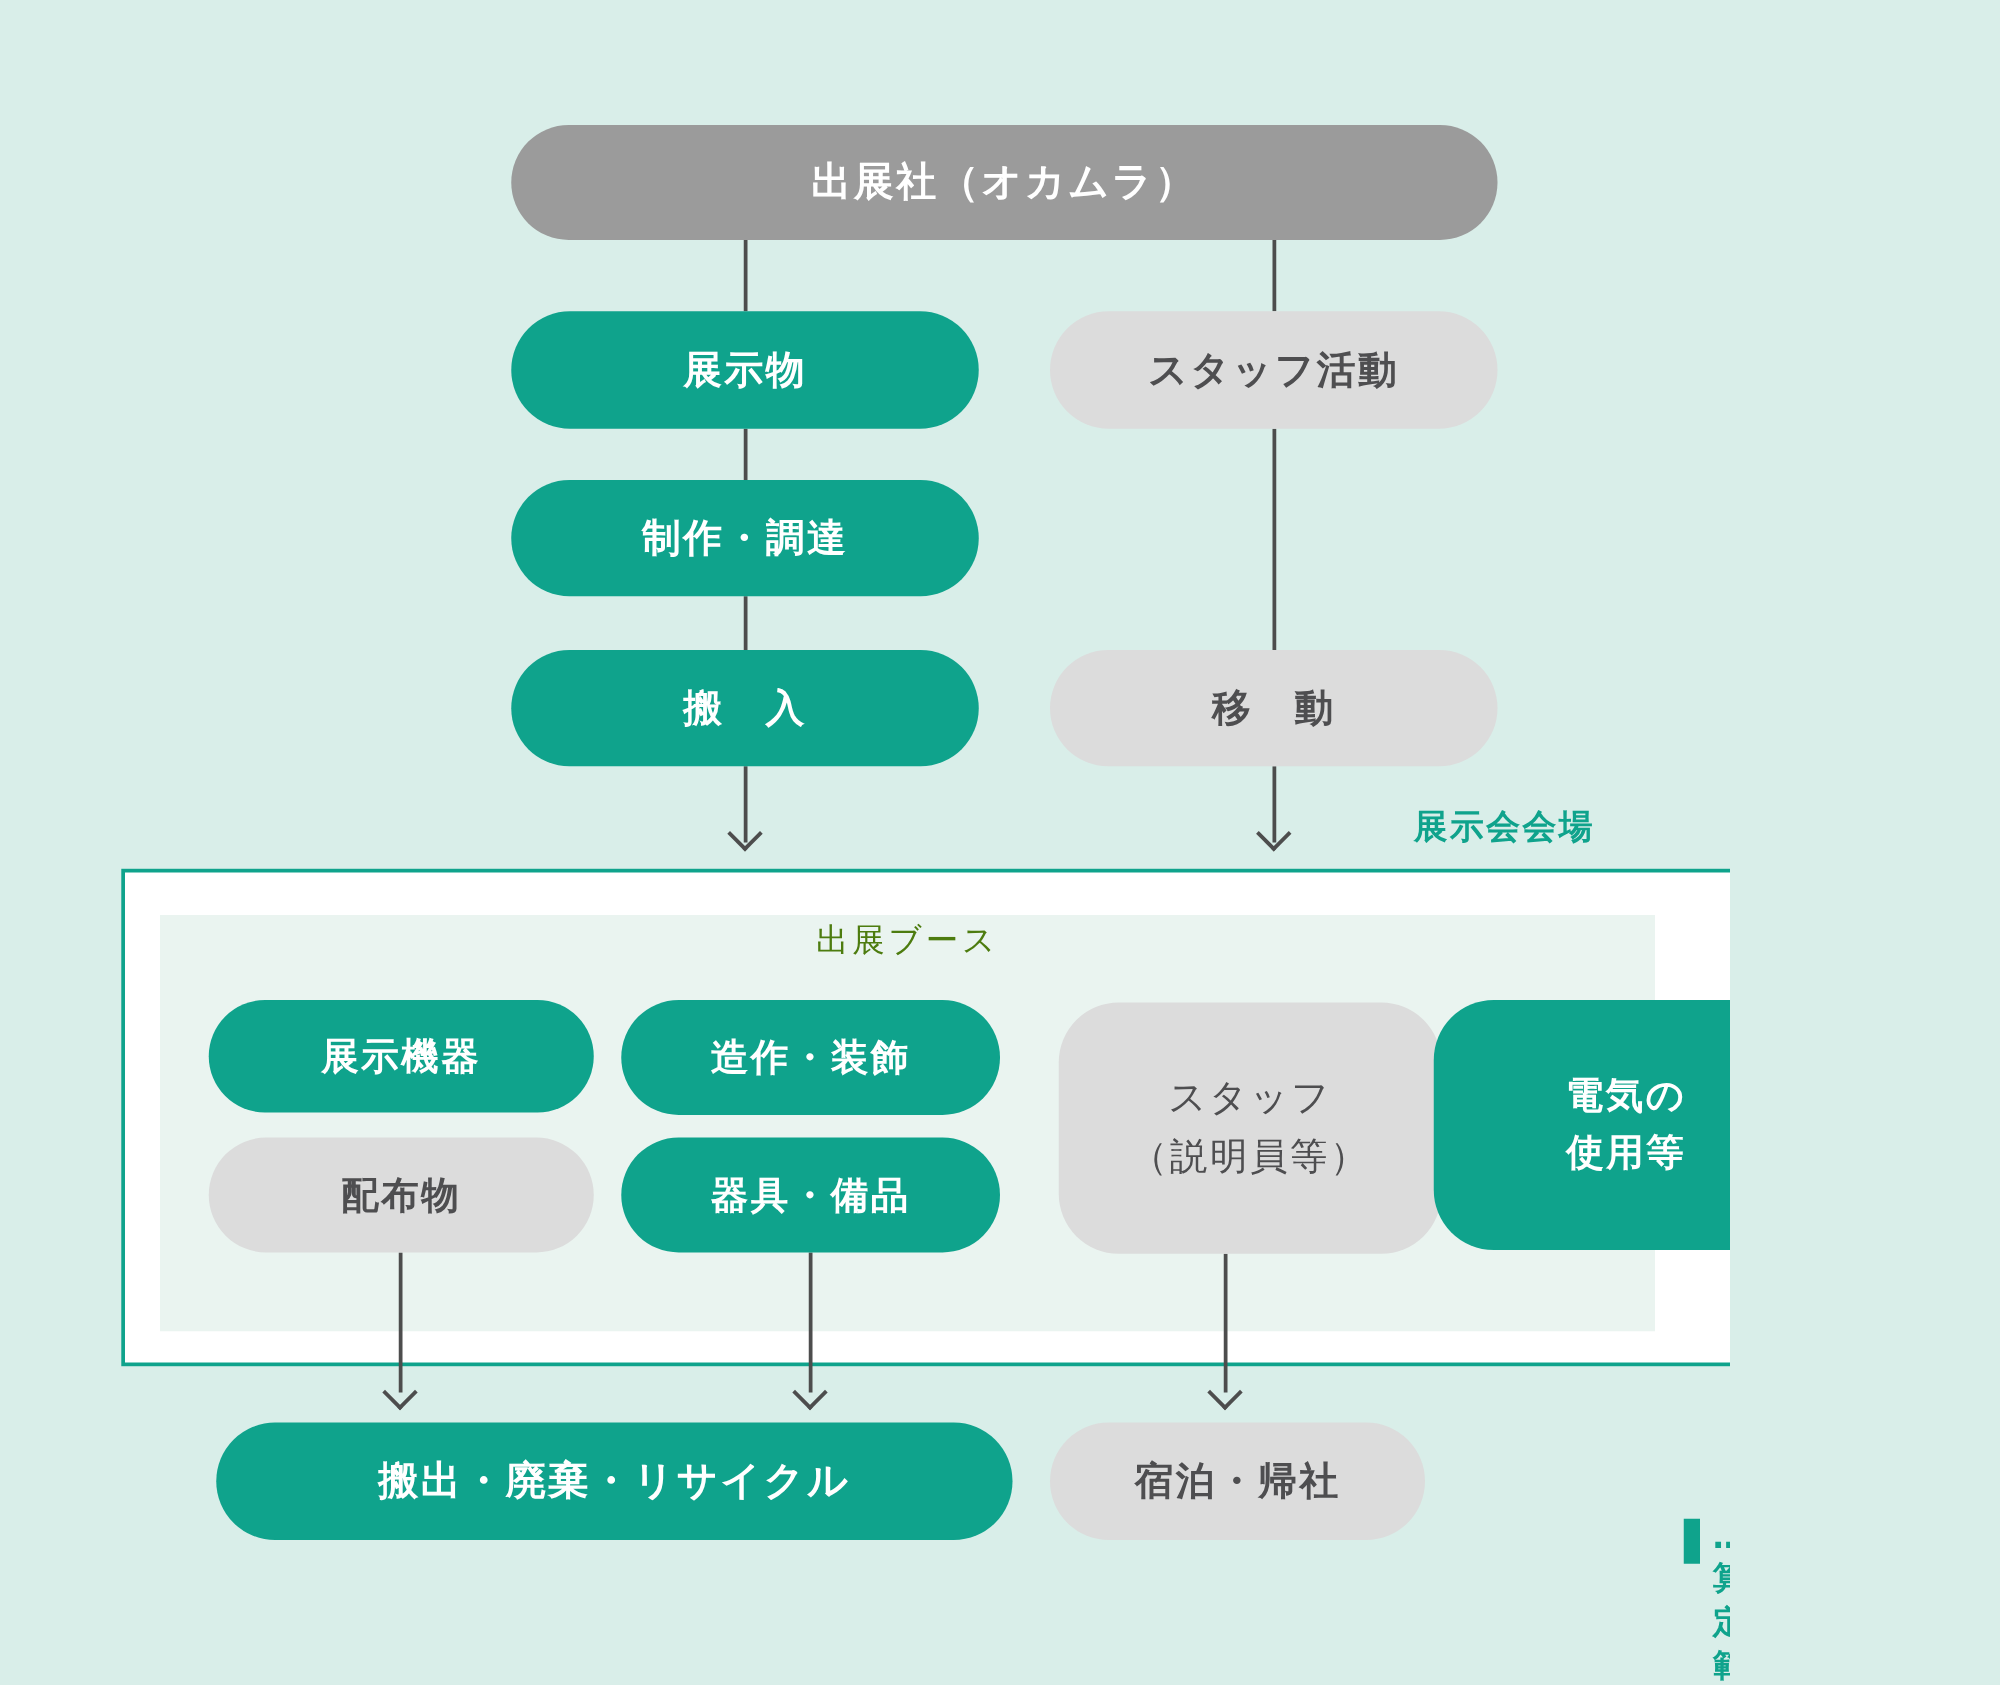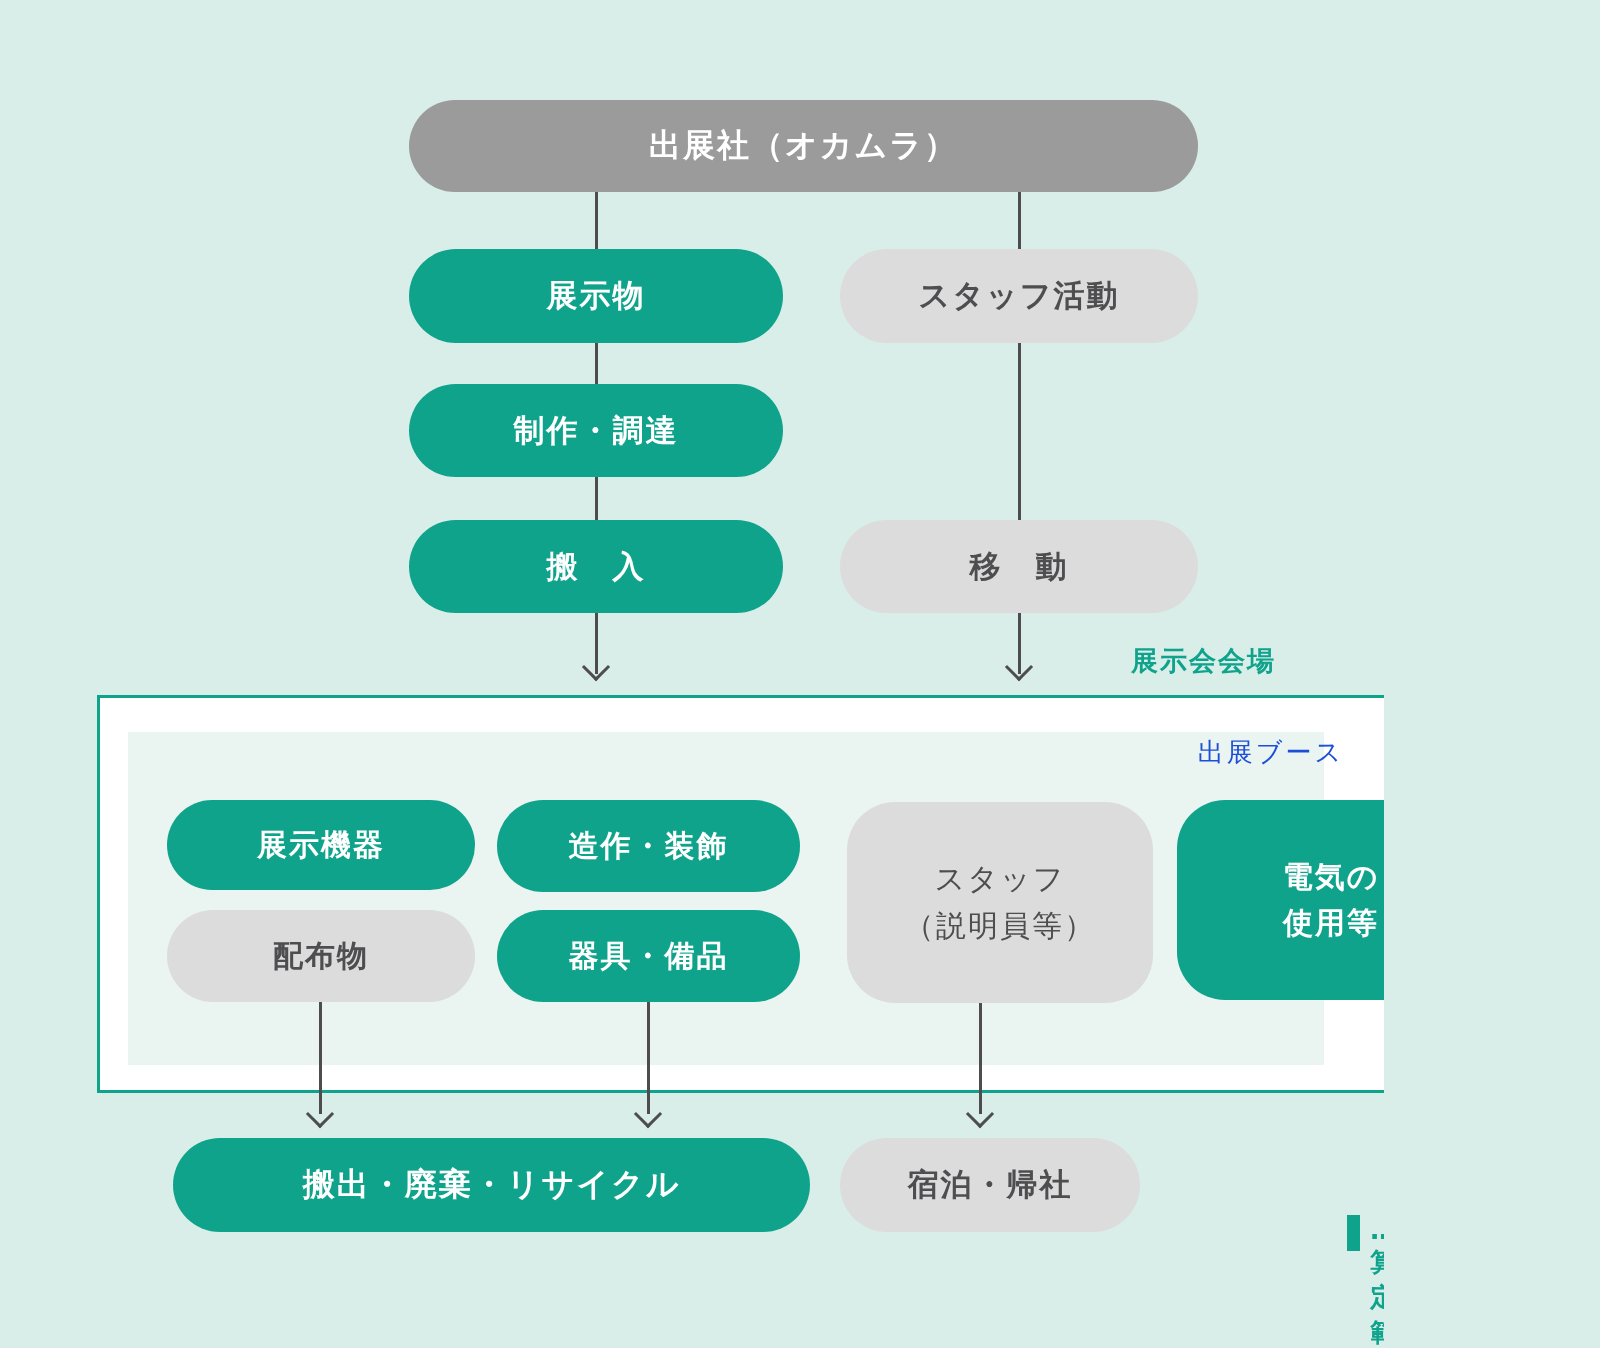--- a/index.html
+++ b/index.html
@@ -43,22 +43,22 @@
   }
   .venue-label{
     position:absolute;top:643px;right:108px;color:var(--teal);
     font-size:27px;font-weight:700;letter-spacing:2px;z-index:3;
   }
   .booth-box{
     position:absolute;left:128px;top:732px;width:1196px;height:333px;
     background:var(--booth-bg);z-index:1;
   }
   .booth-label{
-    position:absolute;left:128px;top:735px;width:1196px;text-align:right;
-    color:#1d4ed8;font-size:26px;font-weight:500;letter-spacing:3px;z-index:3;margin-left:20px;
+    position:absolute;left:128px;top:735px;width:1196px;text-align:center;
+    color:#4d7c0f;font-size:26px;font-weight:500;letter-spacing:3px;z-index:3;
   }
   .legend{
     position:absolute;left:1347px;top:1215px;display:flex;align-items:flex-start;z-index:3;
   }
   .legend-swatch{width:36px;height:36px;background:var(--teal);}
   .legend-label{
     margin-left:10px;color:var(--teal);font-size:26px;font-weight:600;letter-spacing:1px;
   }
   .fs32{font-size:32px;}
   .fs31{font-size:31px;text-align:center;}
@@ -98,21 +98,21 @@
 
   <div class="pill teal fs30" style="left:167px;top:800px;width:308px;height:90px;">展示機器</div>
   <div class="pill teal fs30" style="left:497px;top:800px;width:303px;height:92px;">造作・装飾</div>
   <div class="pill graylight fs30" style="left:167px;top:910px;width:308px;height:92px;">配布物</div>
   <div class="pill teal fs30" style="left:497px;top:910px;width:303px;height:92px;">器具・備品</div>
 
   <div class="roundbox graylight fs30" style="left:827px;top:802px;width:306px;height:201px;">
     <span>スタッフ</span>
     <span>（説明員等）</span>
   </div>
-  <div class="roundbox teal fs30" style="left:1157px;top:800px;width:308px;height:200px;">
+  <div class="roundbox teal fs30" style="left:1127px;top:800px;width:308px;height:200px;">
     <span>電気の</span>
     <span>使用等</span>
   </div>
 
   <div class="vline" style="left:319px;top:1002px;height:112px;"></div>
   <div class="arrowhead" style="left:310px;top:1104px;"></div>
   <div class="vline" style="left:647px;top:1002px;height:112px;"></div>
   <div class="arrowhead" style="left:638px;top:1104px;"></div>
   <div class="vline" style="left:979px;top:1003px;height:111px;"></div>
   <div class="arrowhead" style="left:970px;top:1104px;"></div>

